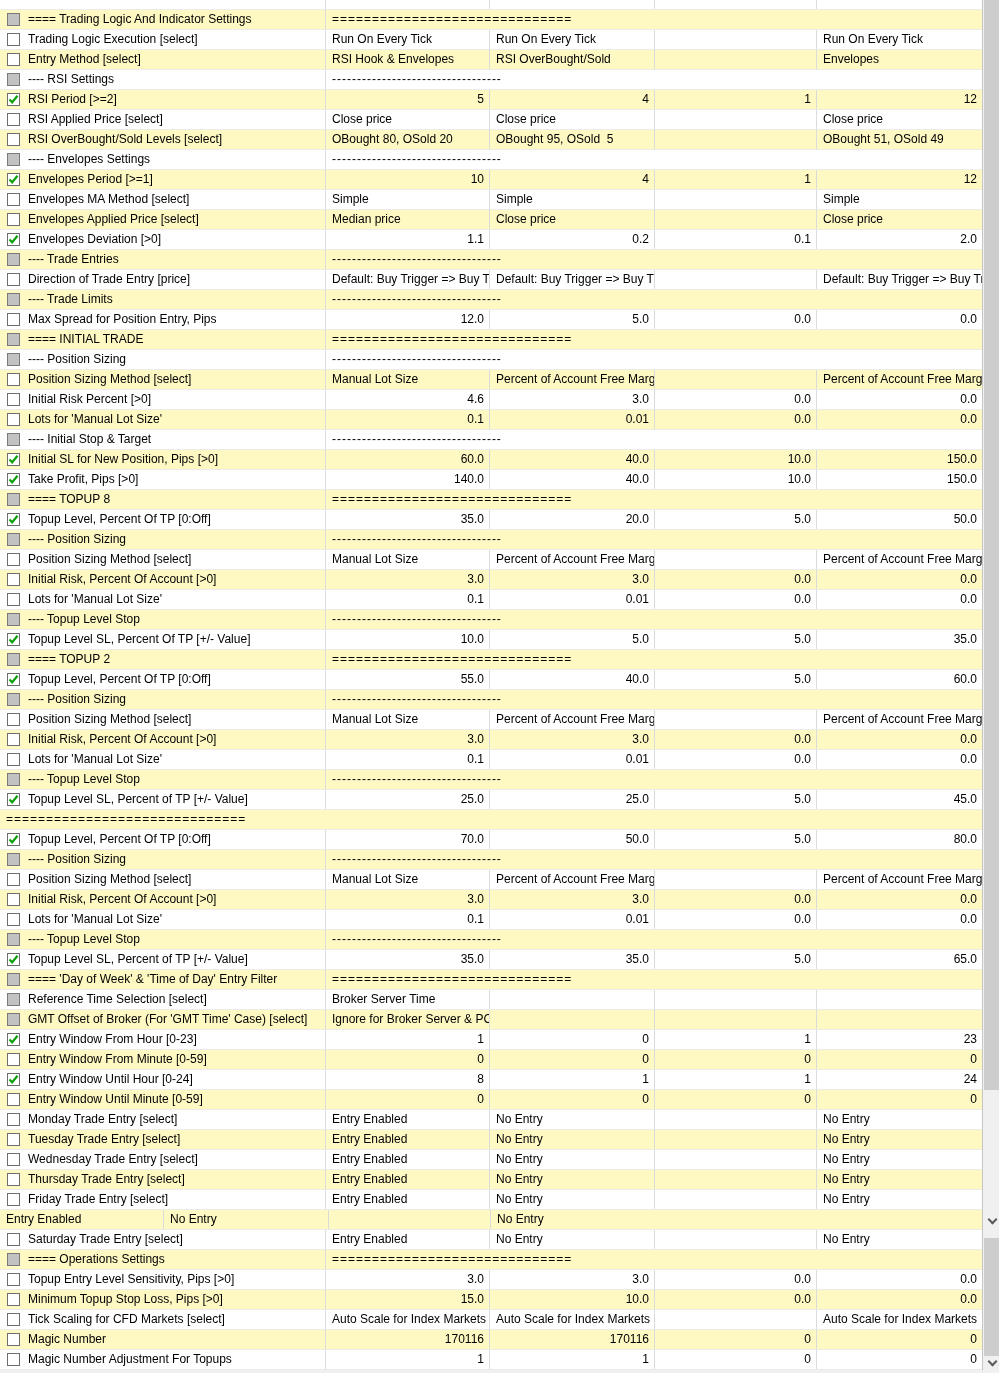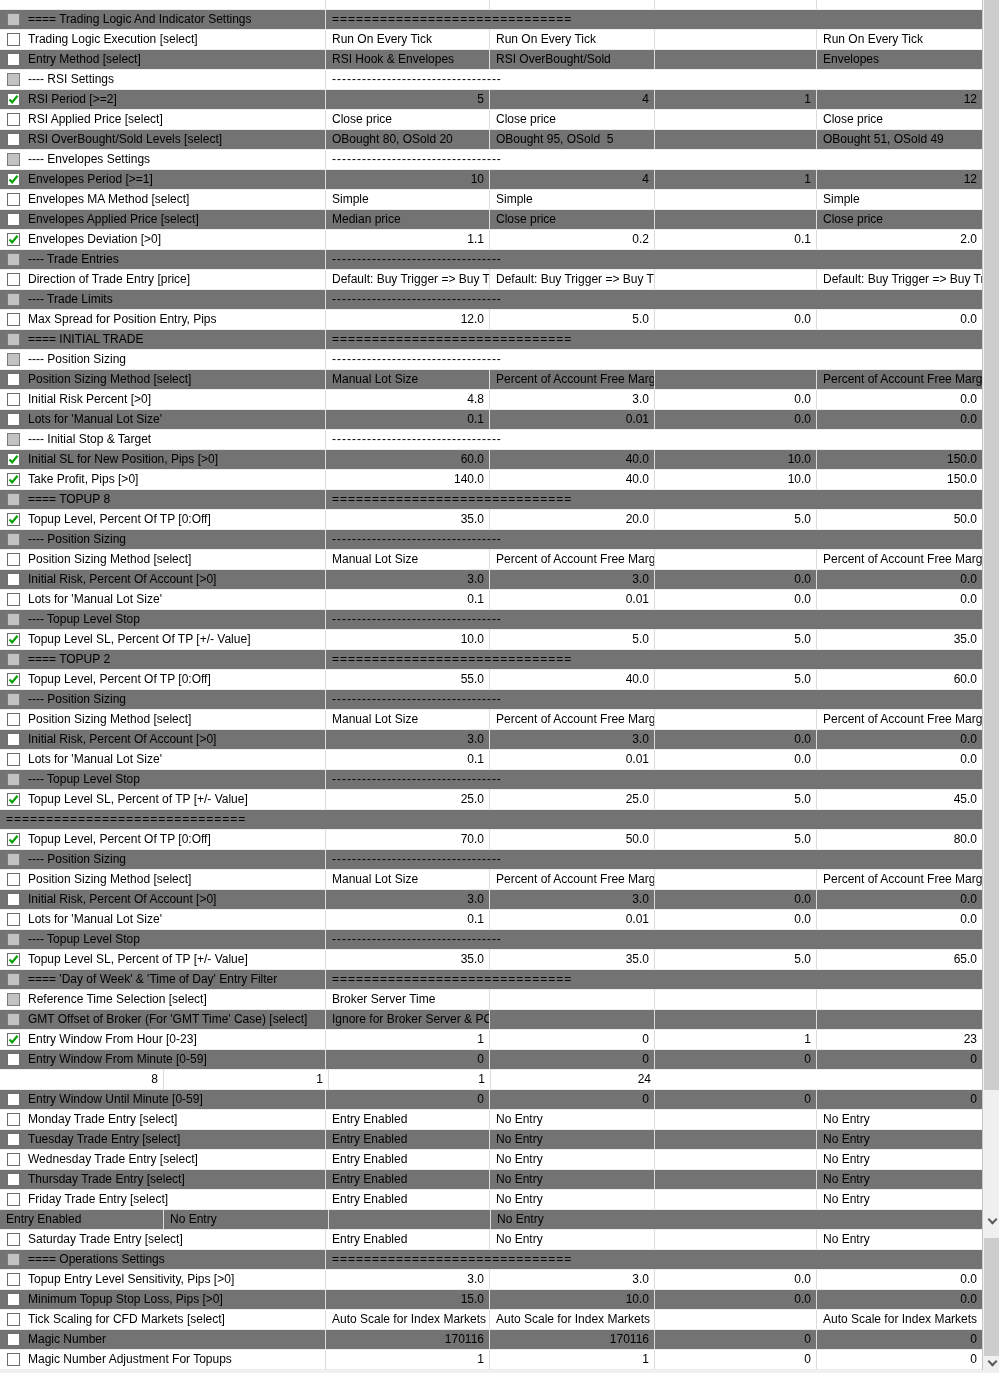--- a/index.html
+++ b/index.html
@@ -3,21 +3,21 @@
 <meta charset="utf-8">
 <style>
   * { margin:0; padding:0; box-sizing:border-box; }
   html,body { width:999px; height:1373px; overflow:hidden; }
   body { font-family:"Liberation Sans", sans-serif; font-size:12px; color:#000; background:#F0F0F0; }
   .screen { position:relative; width:999px; height:1373px; background:#F0F0F0; }
 
   .ptable { position:absolute; left:0; top:0; width:983px; height:1373px; background:#fff;
             border-right:1px solid #C6C6C6; }
   .row { display:flex; width:982px; height:20px; border-bottom:1px solid #ECECEC; background:#fff; }
-  .row.shade { background:#737373; }
+  .row.shade { background:#fef9c3; }
   .row.partial { height:10px; }
   .cell { height:100%; overflow:hidden; white-space:pre; line-height:19px; position:relative; }
   .c-name  { width:326px; border-right:1px solid #DBDBDB; padding-left:28px; }
   .c-val   { width:164px; border-right:1px solid #DBDBDB; }
   .c-start { width:165px; border-right:1px solid #DBDBDB; }
   .c-step  { width:162px; border-right:1px solid #DBDBDB; }
   .c-stop  { width:165px; }
   .c-fill  { width:656px; padding-left:6px; letter-spacing:1px; }
   .txt { padding-left:6px; text-align:left; }
   .num { padding-right:5px; text-align:right; }
@@ -166,21 +166,21 @@
       </div>
       <div class="row shade">
         <div class="cell c-name"><span class="cb"></span><span>Position Sizing Method [select]</span></div>
         <div class="cell c-val txt">Manual Lot Size</div>
         <div class="cell c-start txt">Percent of Account Free Margin</div>
         <div class="cell c-step txt"></div>
         <div class="cell c-stop txt">Percent of Account Free Margin</div>
       </div>
       <div class="row">
         <div class="cell c-name"><span class="cb"></span><span>Initial Risk Percent [&gt;0]</span></div>
-        <div class="cell c-val num">4.8</div>
+        <div class="cell c-val num">4.6</div>
         <div class="cell c-start num">3.0</div>
         <div class="cell c-step num">0.0</div>
         <div class="cell c-stop num">0.0</div>
       </div>
       <div class="row shade">
         <div class="cell c-name"><span class="cb"></span><span>Lots for 'Manual Lot Size'</span></div>
         <div class="cell c-val num">0.1</div>
         <div class="cell c-start num">0.01</div>
         <div class="cell c-step num">0.0</div>
         <div class="cell c-stop num">0.0</div>
@@ -387,20 +387,23 @@
         <div class="cell c-stop num">23</div>
       </div>
       <div class="row shade">
         <div class="cell c-name"><span class="cb"></span><span>Entry Window From Minute [0-59]</span></div>
         <div class="cell c-val num">0</div>
         <div class="cell c-start num">0</div>
         <div class="cell c-step num">0</div>
         <div class="cell c-stop num">0</div>
       </div>
       <div class="row">
+        <div class="cell c-name"><span class="cb"><svg width="11" height="11" viewBox="0 0 11 11">
+              <path d="M1.5 5.5 L4.2 8.3 L9.5 1.8" stroke="#0EA10E" stroke-width="2.2" fill="none"></path>
+            </svg></span><span>Entry Window Until Hour [0-24]</span></div>
         <div class="cell c-val num">8</div>
         <div class="cell c-start num">1</div>
         <div class="cell c-step num">1</div>
         <div class="cell c-stop num">24</div>
       </div>
       <div class="row shade">
         <div class="cell c-name"><span class="cb"></span><span>Entry Window Until Minute [0-59]</span></div>
         <div class="cell c-val num">0</div>
         <div class="cell c-start num">0</div>
         <div class="cell c-step num">0</div>

